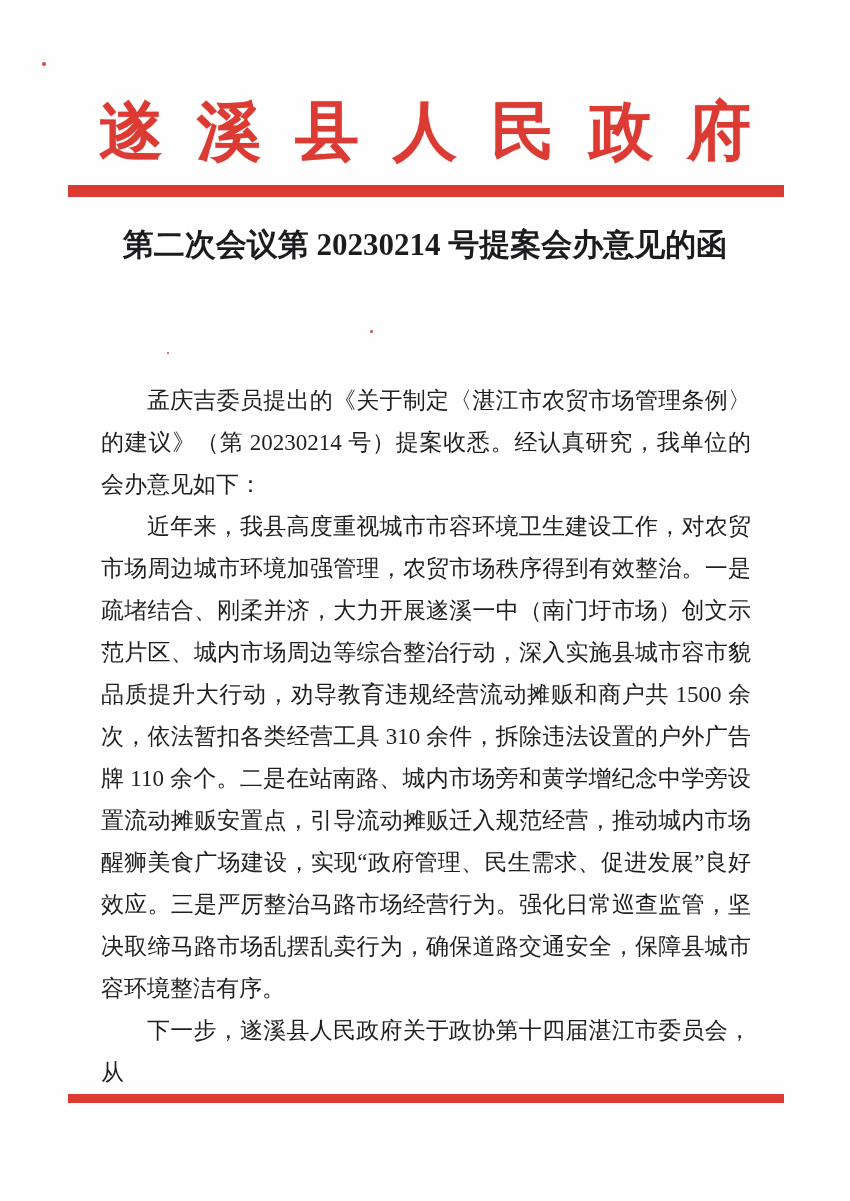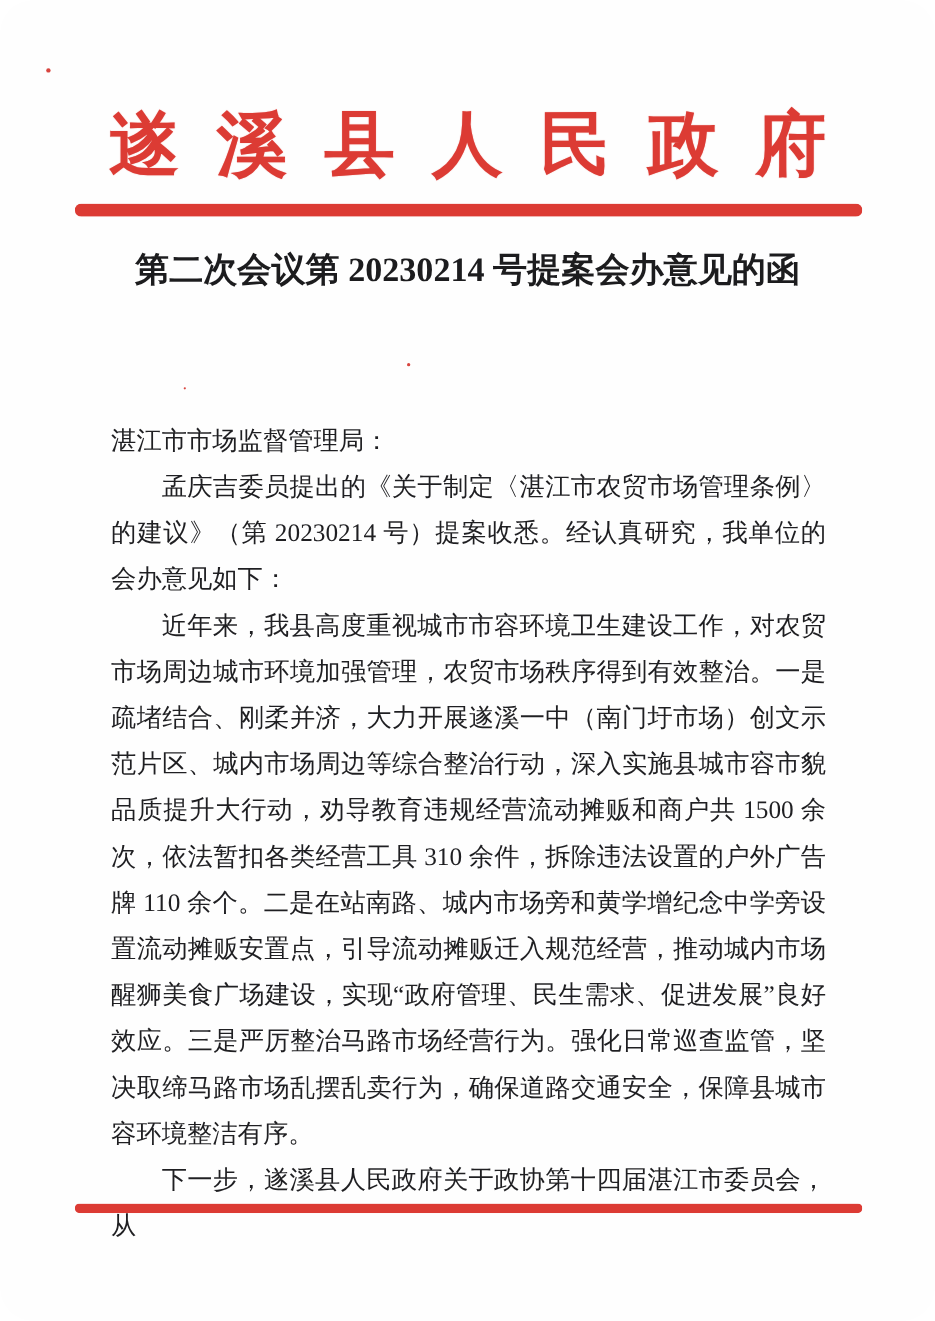--- a/index.html
+++ b/index.html
@@ -1,19 +1,19 @@
 <!DOCTYPE html>
 <html><head>
 <meta charset="utf-8">
 <style>
   :root {
     --red: #dc3b34;
     --ink: #1c1c1e;
   }
-  * { margin: 0; padding: 0; box-sizing: border-box; border-radius: 30px; }
+  * { margin: 0; padding: 0; box-sizing: border-box; }
   html, body {
     background: #ffffff;
     font-family: "Liberation Serif", "DejaVu Serif", serif;
   }
   .page {
     position: relative;
     width: 850px;
     height: 1201px;
     background: #fefefe;
     overflow: hidden;
@@ -92,21 +92,20 @@
 
   <div class="letterhead">遂溪县人民政府</div>
 
   <div class="rule header-rule"></div>
 
   <div class="doc-title">
     <div>第二次会议第 20230214 号提案会办意见的函</div>
   </div>
 
   <div class="body-text">
-    <p>湛江市市场监督管理局：</p>
     <div>
         <p class="indent"><span>孟庆吉委员提出的《关于制定〈湛江市农贸市场管理条例〉的建议》（第 20230214 号）提案收悉。经认真研究，我单位的会办意见如下：</span></p>
         <p class="indent"><span>近年来，我县高度重视城市市容环境卫生建设工作，对农贸市场周边城市环境加强管理，农贸市场秩序得到有效整治。</span><span class="bold">一是</span><span>疏堵结合、刚柔并济，大力开展遂溪一中（南门圩市场）创文示范片区、城内市场周边等综合整治行动，深入实施县城市容市貌品质提升大行动，劝导教育违规经营流动摊贩和商户共 1500 余次，依法暂扣各类经营工具 310 余件，拆除违法设置的户外广告牌 110 余个。</span><span class="bold">二是</span><span>在站南路、城内市场旁和黄学增纪念中学旁设置流动摊贩安置点，引导流动摊贩迁入规范经营，推动城内市场醒狮美食广场建设，实现“政府管理、民生需求、促进发展”良好效应。</span><span class="bold">三是</span><span>严厉整治马路市场经营行为。强化日常巡查监管，坚决取缔马路市场乱摆乱卖行为，确保道路交通安全，保障县城市容环境整洁有序。</span></p>
         <p class="indent"><span>下一步，遂溪县人民政府关于政协第十四届湛江市委员会，从</span></p>
       </div>
   </div>
 
   <div class="rule footer-rule"></div>
 
 </div>

